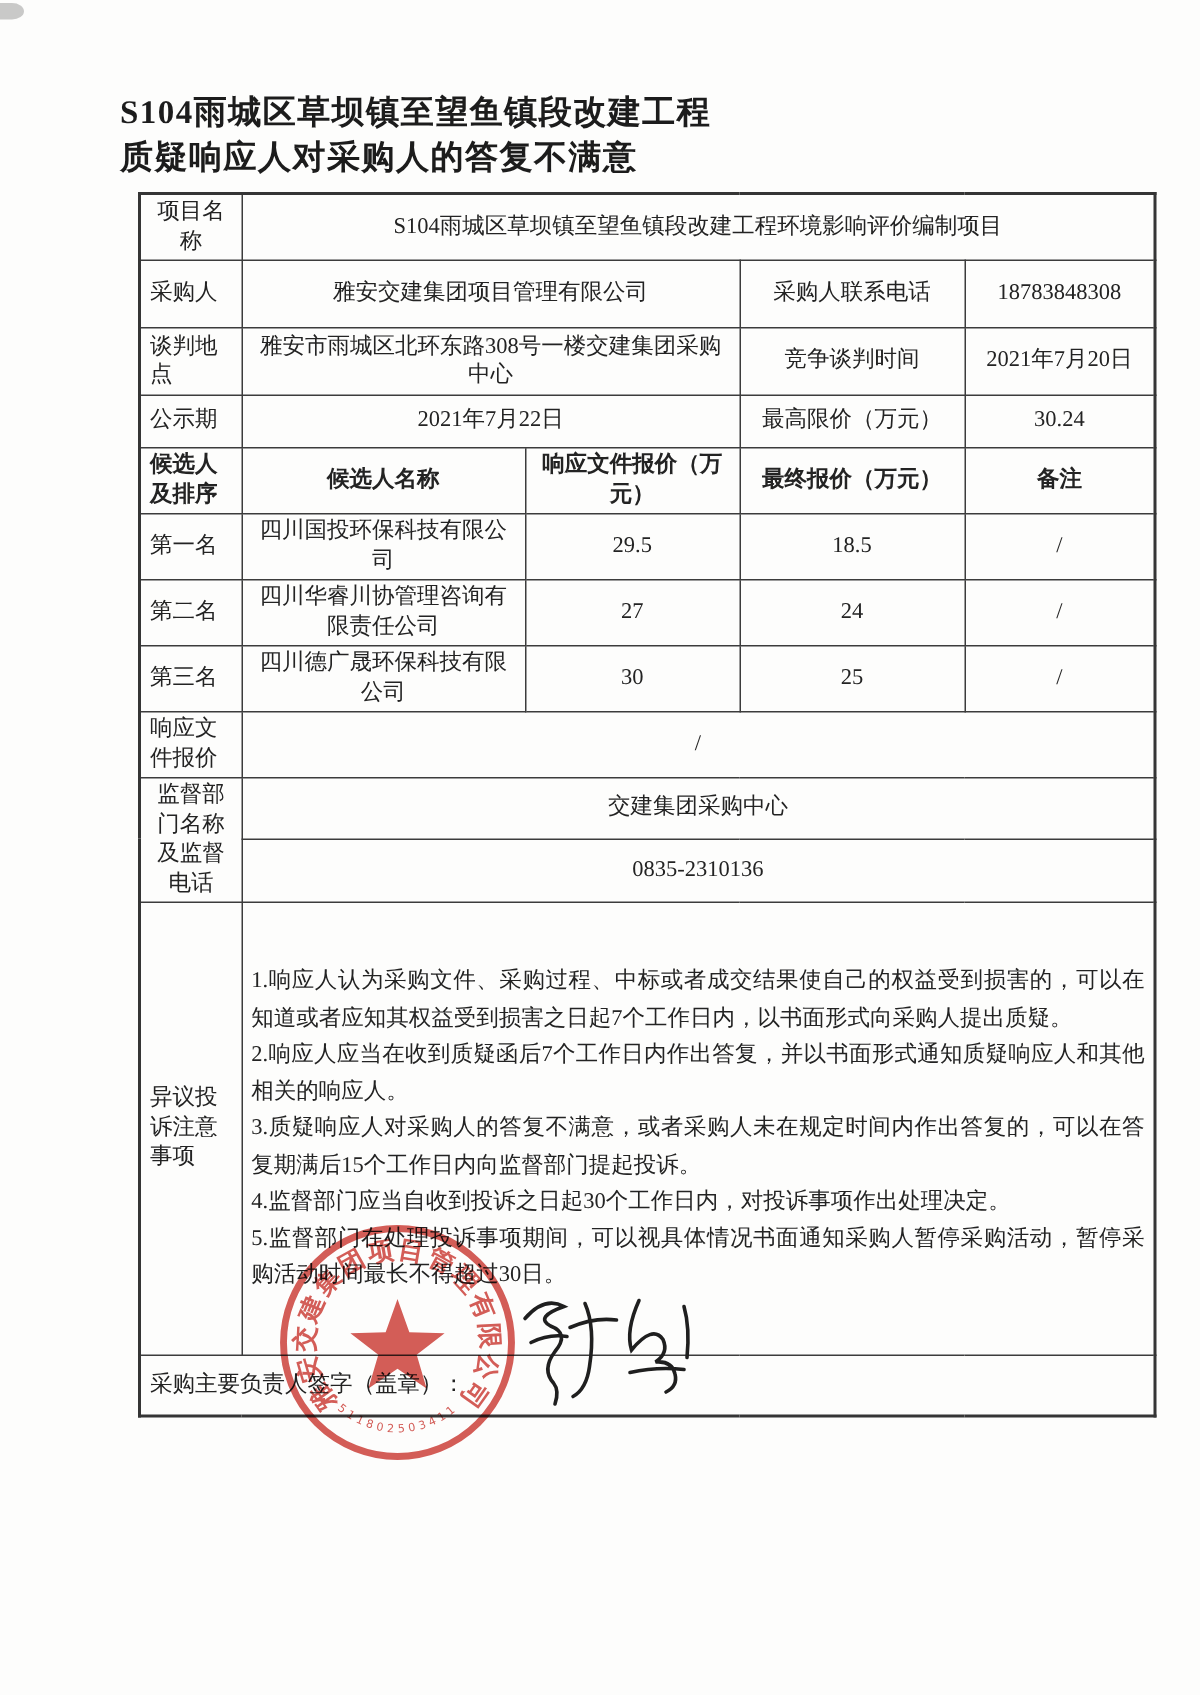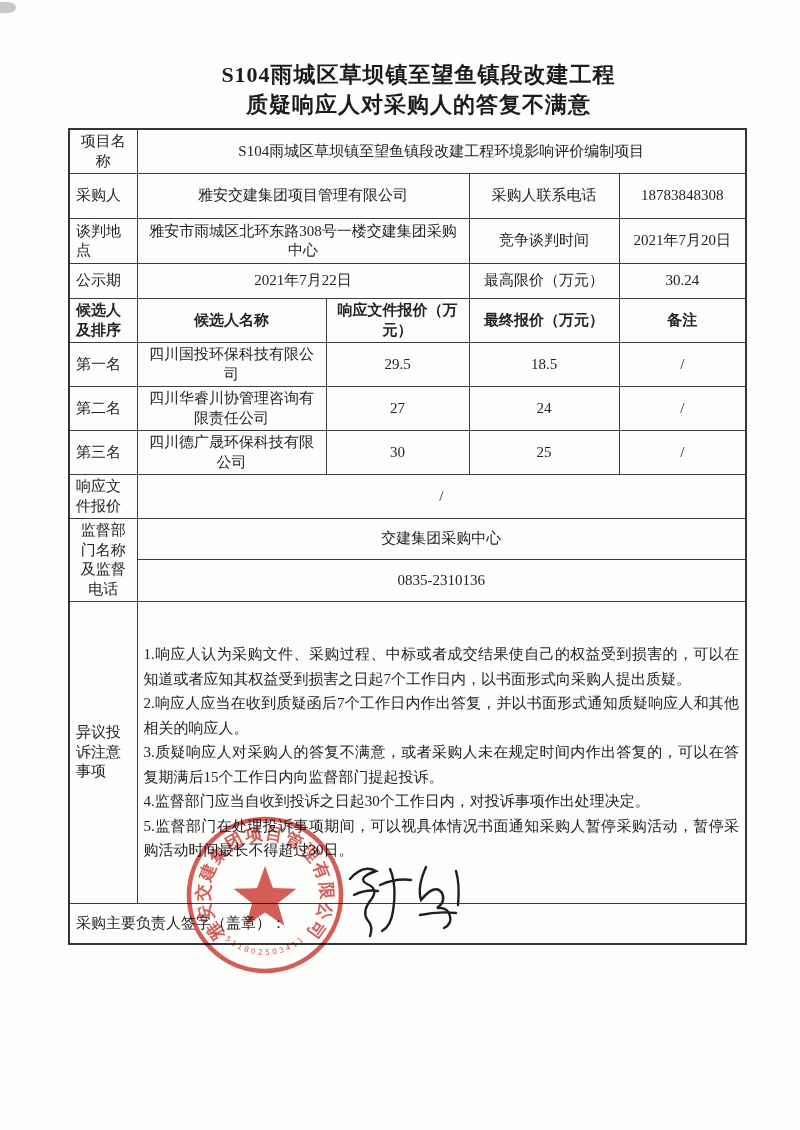--- a/index.html
+++ b/index.html
@@ -7,25 +7,25 @@
   .page {
     position:relative; width:800px; height:1130px;
     background:#fdfdfc; overflow:hidden;
     font-family:"Liberation Serif","DejaVu Serif",serif;
     color:#262626;
   }
   .smudge{ position:absolute; left:0; top:2px; width:16px; height:11px;
     background:#8a8a8a; opacity:.45; border-radius:0 60% 60% 0; }
   .title{
     position:absolute; left:80px; top:60px; width:677px;
-    text-align:center; font-size:22px; font-weight:bold;
+    font-size:22px; font-weight:bold;
     line-height:30px; color:#1c1c1c; letter-spacing:1px;
   }
   table.doc{
-    position:absolute; left:68px; top:128px; width:677px;
+    position:absolute; left:92px; top:128px; width:677px;
     border-collapse:collapse; table-layout:fixed;
     font-size:15px;
   }
   table.doc td{
     border:1.5px solid #3c3c3c; vertical-align:middle;
     padding:2px 6px; line-height:1.3; color:#232323;
   }
   table.doc{ border:2px solid #353535; }
   td.lab{ padding:2px 3px; text-align:left; }
   td.ctr{ text-align:center; }

